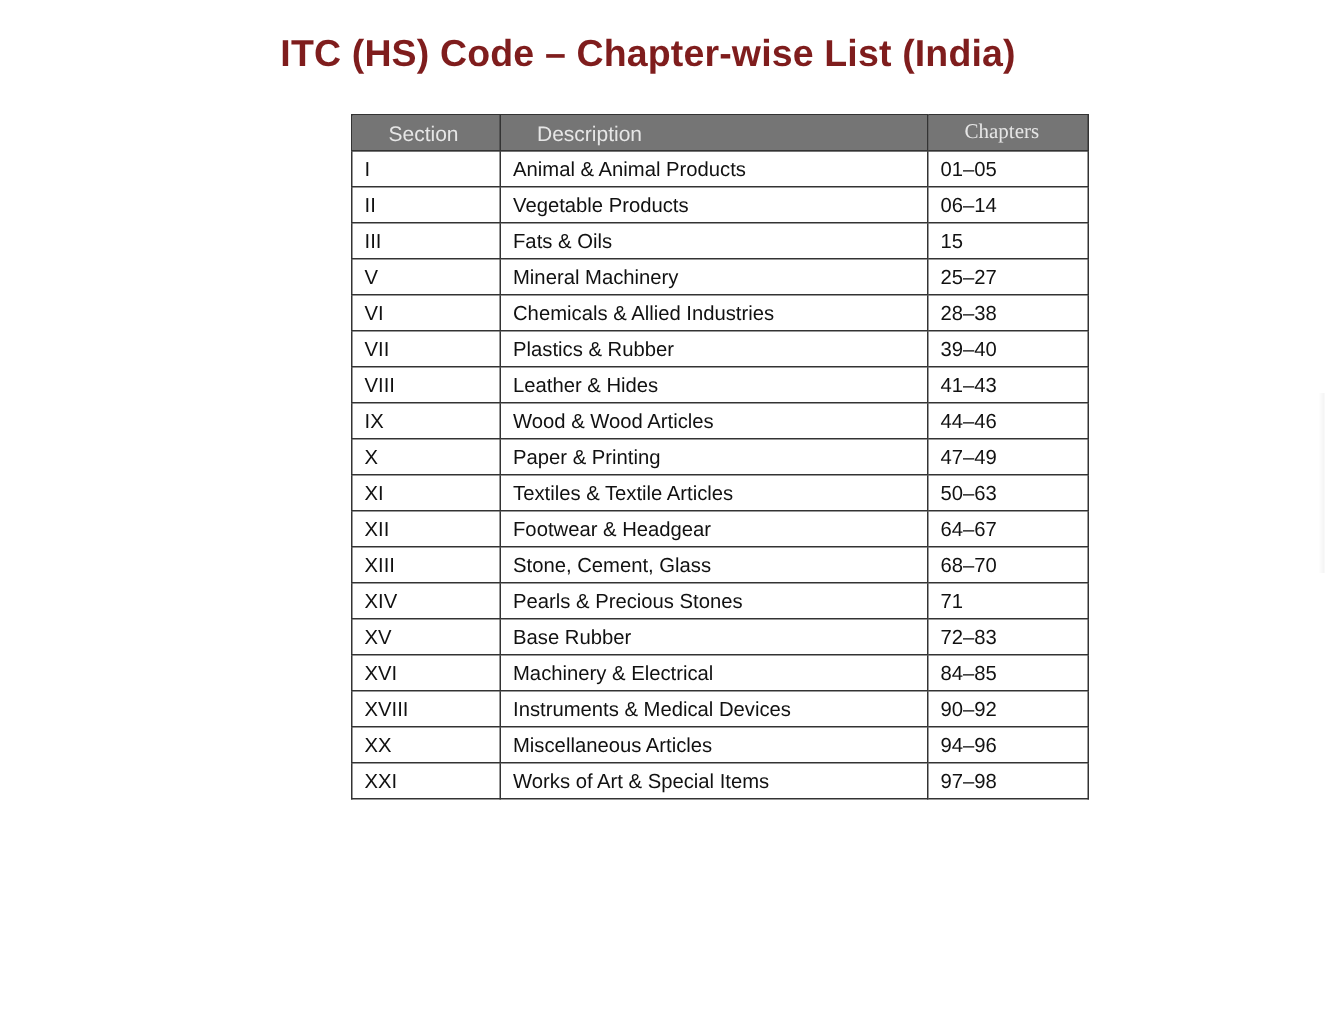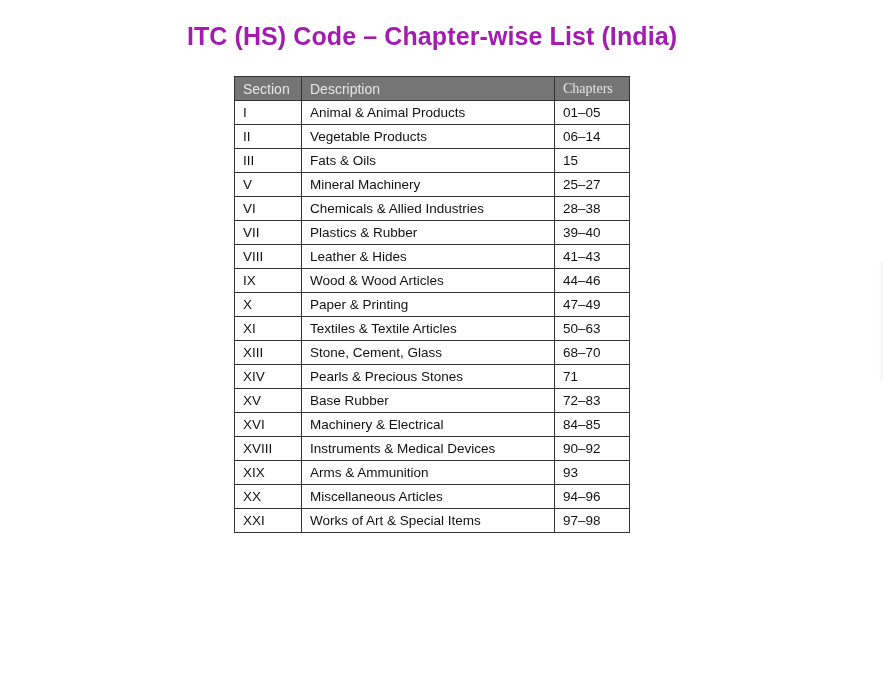--- a/index.html
+++ b/index.html
@@ -17,38 +17,38 @@
     }
     .page-title {
       position: absolute;
       left: 0;
       width: 864px;
       top: 22px;
       text-align: center;
       font-size: 25px;
       font-weight: bold;
       letter-spacing: 0.1px;
-      color: #a21caf;
+      color: #7f1d1d;
       margin: 0;
     }
     table.hs-table {
       position: absolute;
       left: 234px;
       top: 76px;
       border-collapse: collapse;
       font-size: 13.5px;
       border: 1.5px solid #333333;
     }
     table.hs-table th {
       background: #757575;
       color: #e6e6e6;
       font-weight: normal;
       text-align: left;
       height: 23px;
-      padding: 0 8px;
+      padding: 0 24px;
       border: 1.5px solid #333333;
       font-size: 14px;
     }
     table.hs-table td {
       height: 23px;
       padding: 0 8px;
       border: 1.5px solid #333333;
       white-space: nowrap;
       color: #111111;
     }
@@ -122,20 +122,25 @@
         <td>X</td>
         <td>Paper &amp; Printing</td>
         <td>47–49</td>
       </tr>
       <tr>
         <td>XI</td>
         <td>Textiles &amp; Textile Articles</td>
         <td>50–63</td>
       </tr>
       <tr>
+        <td>XII</td>
+        <td>Footwear &amp; Headgear</td>
+        <td>64–67</td>
+      </tr>
+      <tr>
         <td>XIII</td>
         <td>Stone, Cement, Glass</td>
         <td>68–70</td>
       </tr>
       <tr>
         <td>XIV</td>
         <td>Pearls &amp; Precious Stones</td>
         <td>71</td>
       </tr>
       <tr>
@@ -147,25 +152,20 @@
         <td>XVI</td>
         <td>Machinery &amp; Electrical</td>
         <td>84–85</td>
       </tr>
       <tr>
         <td>XVIII</td>
         <td>Instruments &amp; Medical Devices</td>
         <td>90–92</td>
       </tr>
       <tr>
-        <td>XIX</td>
-        <td>Arms &amp; Ammunition</td>
-        <td>93</td>
-      </tr>
-      <tr>
         <td>XX</td>
         <td>Miscellaneous Articles</td>
         <td>94–96</td>
       </tr>
       <tr>
         <td>XXI</td>
         <td>Works of Art &amp; Special Items</td>
         <td>97–98</td>
       </tr>
     </tbody>

